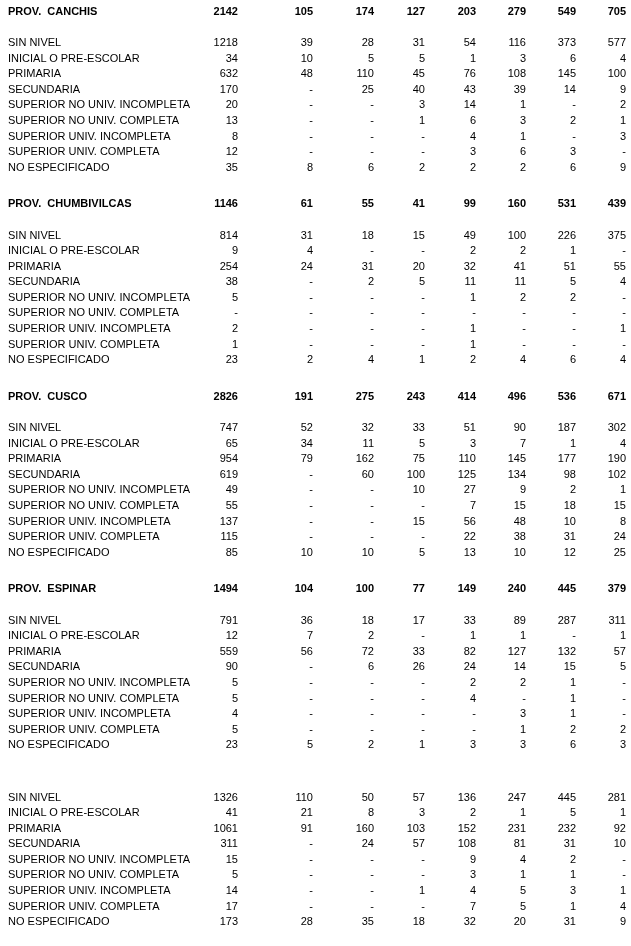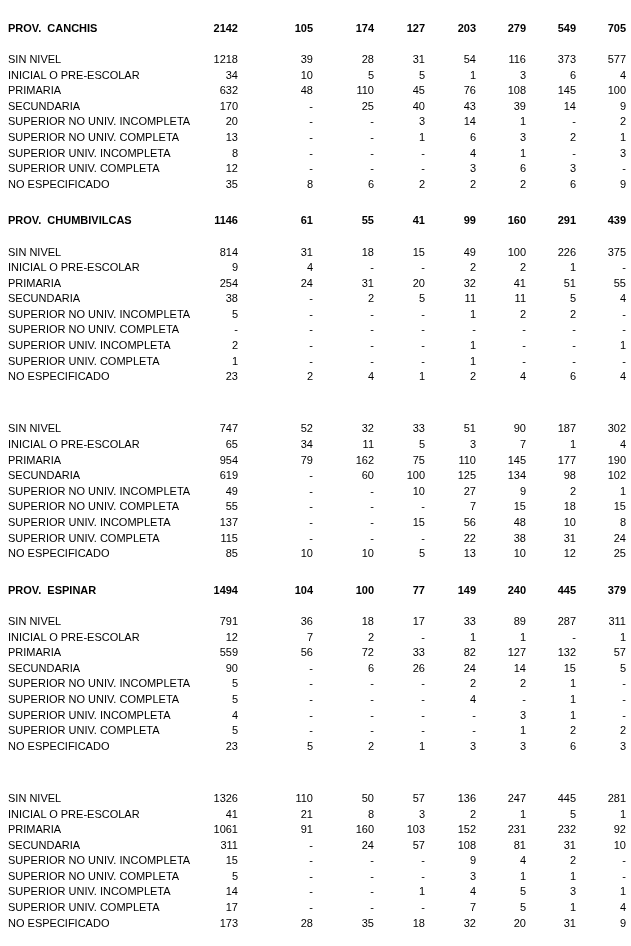--- a/index.html
+++ b/index.html
@@ -9,21 +9,21 @@
   }
   body {
     width: 631px;
     height: 946px;
     overflow: hidden;
     font-family: "Liberation Sans", "DejaVu Sans", sans-serif;
     font-size: 11px;
     color: #000000;
   }
   .doc {
-    padding-top: 20px;
+    padding-top: 3px;
     border-radius: 26px;
   }
   .row {
     display: flex;
     height: 15.6px;
     align-items: center;
     white-space: pre;
   }
   .cell {
     flex: none;
@@ -95,21 +95,21 @@
   <div class="row">
     <div class="cell label-cell">NO ESPECIFICADO</div>
   <div class="cell num c1">35</div><div class="cell num c2">8</div><div class="cell num c3">6</div><div class="cell num c4">2</div><div class="cell num c5">2</div><div class="cell num c6">2</div><div class="cell num c7">6</div><div class="cell num c8">9</div></div>
 </div>
     <div class="gap-after-section"></div>
   </div>
 
   <div class="section">
     <div class="row bold">
       <div class="cell label-cell">PROV.  CHUMBIVILCAS</div>
-    <div class="cell num c1">1146</div><div class="cell num c2">61</div><div class="cell num c3">55</div><div class="cell num c4">41</div><div class="cell num c5">99</div><div class="cell num c6">160</div><div class="cell num c7">291</div><div class="cell num c8">439</div></div>
+    <div class="cell num c1">1146</div><div class="cell num c2">61</div><div class="cell num c3">55</div><div class="cell num c4">41</div><div class="cell num c5">99</div><div class="cell num c6">160</div><div class="cell num c7">531</div><div class="cell num c8">439</div></div>
     <div class="gap-after-header"></div>
     <div class="rows-container">
   <div class="row">
     <div class="cell label-cell">SIN NIVEL</div>
   <div class="cell num c1">814</div><div class="cell num c2">31</div><div class="cell num c3">18</div><div class="cell num c4">15</div><div class="cell num c5">49</div><div class="cell num c6">100</div><div class="cell num c7">226</div><div class="cell num c8">375</div></div>
 
   <div class="row">
     <div class="cell label-cell">INICIAL O PRE-ESCOLAR</div>
   <div class="cell num c1">9</div><div class="cell num c2">4</div><div class="cell num c3">-</div><div class="cell num c4">-</div><div class="cell num c5">2</div><div class="cell num c6">2</div><div class="cell num c7">1</div><div class="cell num c8">-</div></div>
 
@@ -138,20 +138,23 @@
   <div class="cell num c1">1</div><div class="cell num c2">-</div><div class="cell num c3">-</div><div class="cell num c4">-</div><div class="cell num c5">1</div><div class="cell num c6">-</div><div class="cell num c7">-</div><div class="cell num c8">-</div></div>
 
   <div class="row">
     <div class="cell label-cell">NO ESPECIFICADO</div>
   <div class="cell num c1">23</div><div class="cell num c2">2</div><div class="cell num c3">4</div><div class="cell num c4">1</div><div class="cell num c5">2</div><div class="cell num c6">4</div><div class="cell num c7">6</div><div class="cell num c8">4</div></div>
 </div>
     <div class="gap-after-section"></div>
   </div>
 
   <div class="section">
+    <div class="row bold">
+      <div class="cell label-cell">PROV.  CUSCO</div>
+    <div class="cell num c1">2826</div><div class="cell num c2">191</div><div class="cell num c3">275</div><div class="cell num c4">243</div><div class="cell num c5">414</div><div class="cell num c6">496</div><div class="cell num c7">536</div><div class="cell num c8">671</div></div>
     <div class="gap-after-header"></div>
     <div class="rows-container">
   <div class="row">
     <div class="cell label-cell">SIN NIVEL</div>
   <div class="cell num c1">747</div><div class="cell num c2">52</div><div class="cell num c3">32</div><div class="cell num c4">33</div><div class="cell num c5">51</div><div class="cell num c6">90</div><div class="cell num c7">187</div><div class="cell num c8">302</div></div>
 
   <div class="row">
     <div class="cell label-cell">INICIAL O PRE-ESCOLAR</div>
   <div class="cell num c1">65</div><div class="cell num c2">34</div><div class="cell num c3">11</div><div class="cell num c4">5</div><div class="cell num c5">3</div><div class="cell num c6">7</div><div class="cell num c7">1</div><div class="cell num c8">4</div></div>
 

